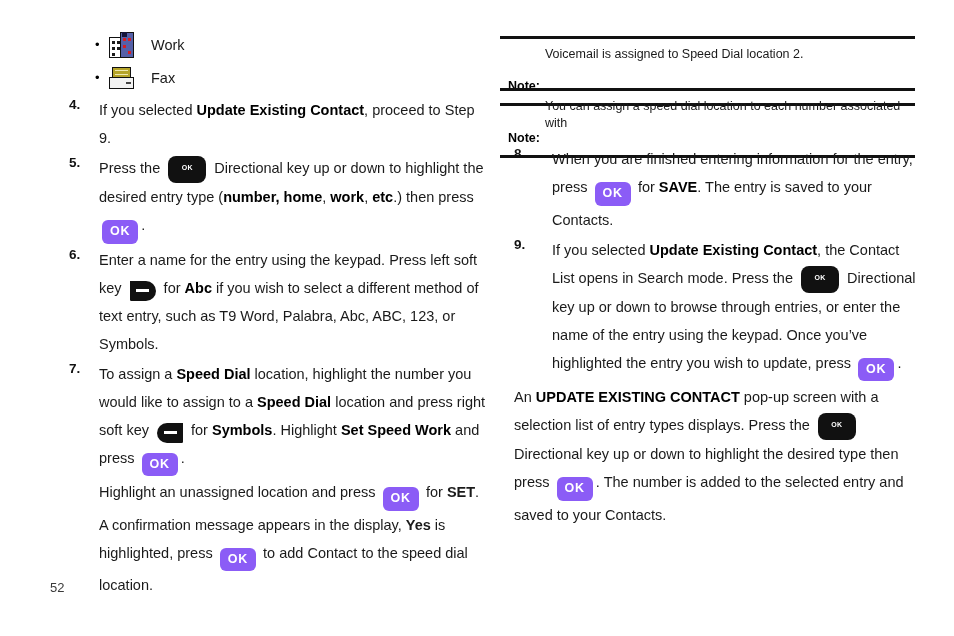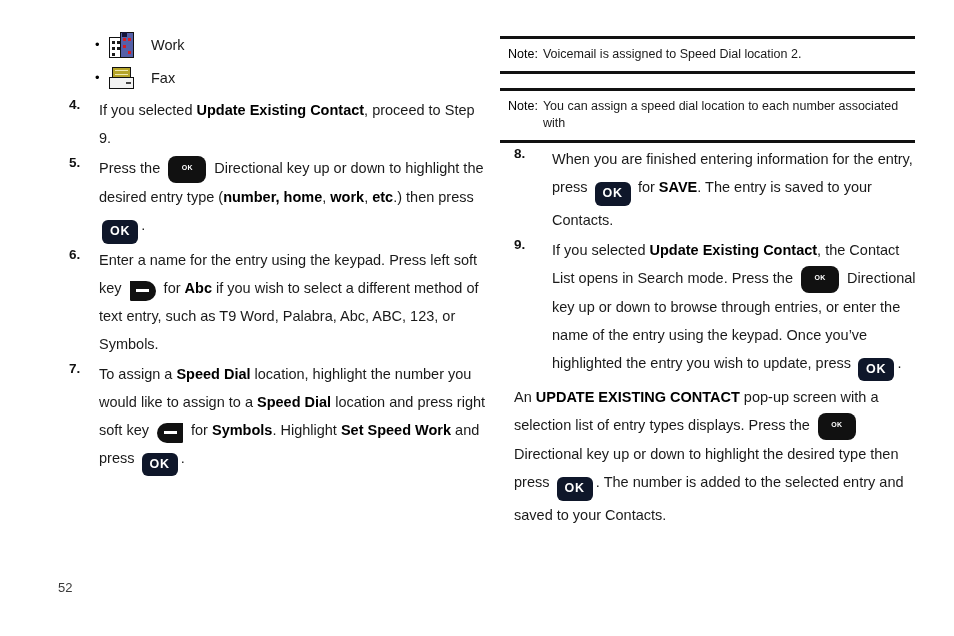--- a/index.html
+++ b/index.html
@@ -162,21 +162,21 @@
   .sub-para {
     font-size: 14.5px;
     line-height: 28px;
     color: #1a1a1a;
   }
 
   
   .key-ok {
     display: inline-block;
     vertical-align: -5px;
-    background: #0f172a;
+    background: #8b5cf6;
     border-radius: 6px;
     color: #ffffff;
     font-size: 12.5px;
     font-weight: bold;
     letter-spacing: 0.8px;
     line-height: 1;
     padding: 5px 8px 6px 8px;
     margin: 0 3px;
     font-family: "Liberation Sans", sans-serif;
   }
@@ -237,32 +237,33 @@
     border-bottom: 3px solid #111;
     padding: 7px 4px 8px 8px;
   }
   .note-inner {
     display: flex;
     font-size: 12.5px;
     line-height: 17px;
     color: #1a1a1a;
   }
   .note-label {
-    font-weight: normal;
+    font-weight: bold;
     flex: 0 0 auto;
     padding-right: 5px;
     color: #000;
+    margin-top: 32px;
   }
   .note-text { flex: 1; }
   .note-text .note-indent { display: block; padding-left: 2px; }
 
   
   .page-number {
     position: absolute;
-    left: 58px;
+    left: 50px;
     top: 580px;
     font-size: 13px;
     color: #3a3a3a;
   }
 </style>
 </head>
 <body>
 
 <div class="page">
 
@@ -317,20 +318,24 @@
           <div class="step-body">Press the <span class="key-dir"></span> Directional key up or down to highlight the desired entry type (<b>number, home</b>, <b>work</b>, <b>etc</b>.) then press <span class="key-ok">OK</span>.</div>
         </div>
         <div class="step">
           <div class="step-num">6.</div>
           <div class="step-body">Enter a name for the entry using the keypad. Press left soft key <span class="key-soft key-soft-left"></span> for <b>Abc</b> if you wish to select a different method of text entry, such as T9 Word, Palabra, Abc, ABC, 123, or Symbols.</div>
         </div>
         <div class="step">
           <div class="step-num">7.</div>
           <div class="step-body">To assign a <b>Speed Dial</b> location, highlight the number you would like to assign to a <b>Speed Dial</b> location and press right soft key <span class="key-soft key-soft-right"></span> for <b>Symbols</b>. Highlight <b>Set Speed Work</b> and press <span class="key-ok">OK</span>.</div>
         </div>
+        <div class="step">
+          <div class="step-num"></div>
+          <div class="sub-para" style="flex: 1 1 0%;">Highlight an unassigned location and press <span class="key-ok">OK</span> for <b>SET</b>. A confirmation message appears in the display, <b>Yes</b> is highlighted, press <span class="key-ok">OK</span> to add Contact to the speed dial location.</div>
+        </div>
       </div>
 
   </div>
 
   <div class="col col-right">
 
     <div style="position:absolute; top:36px; left:0; width:415px;">
       <div class="note">
         <div class="note-inner">
           <span class="note-label">Note:</span>

